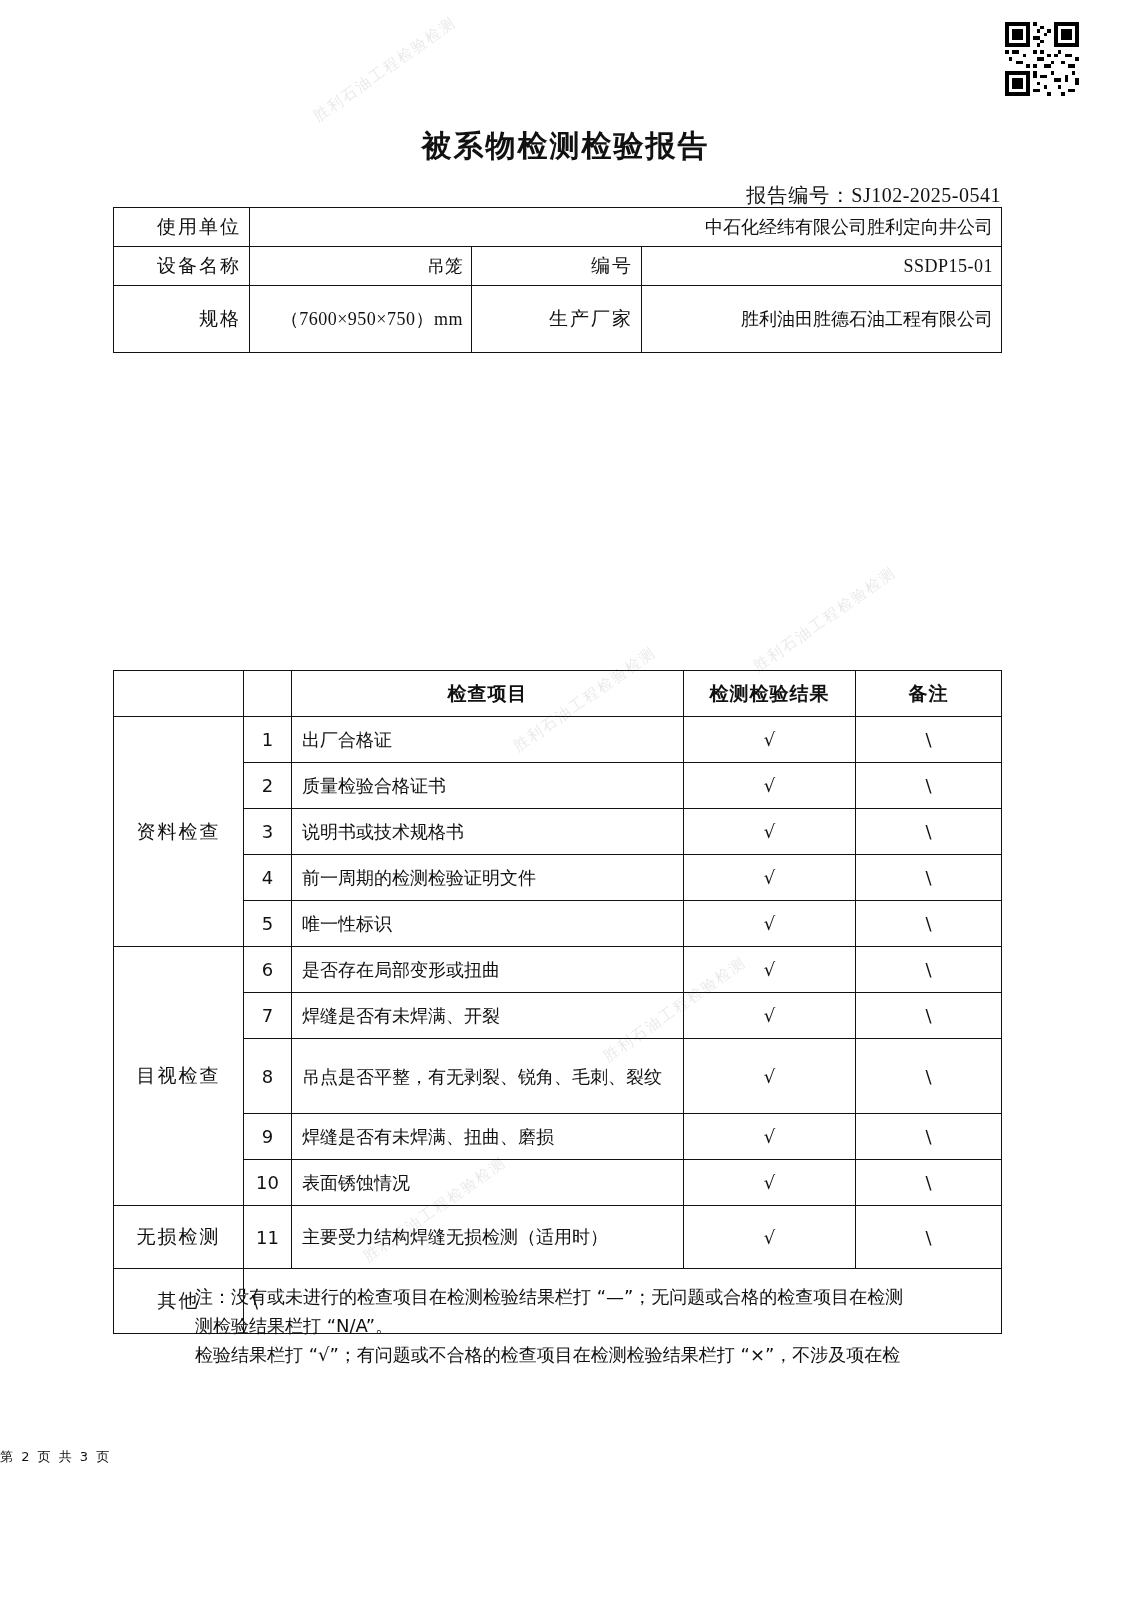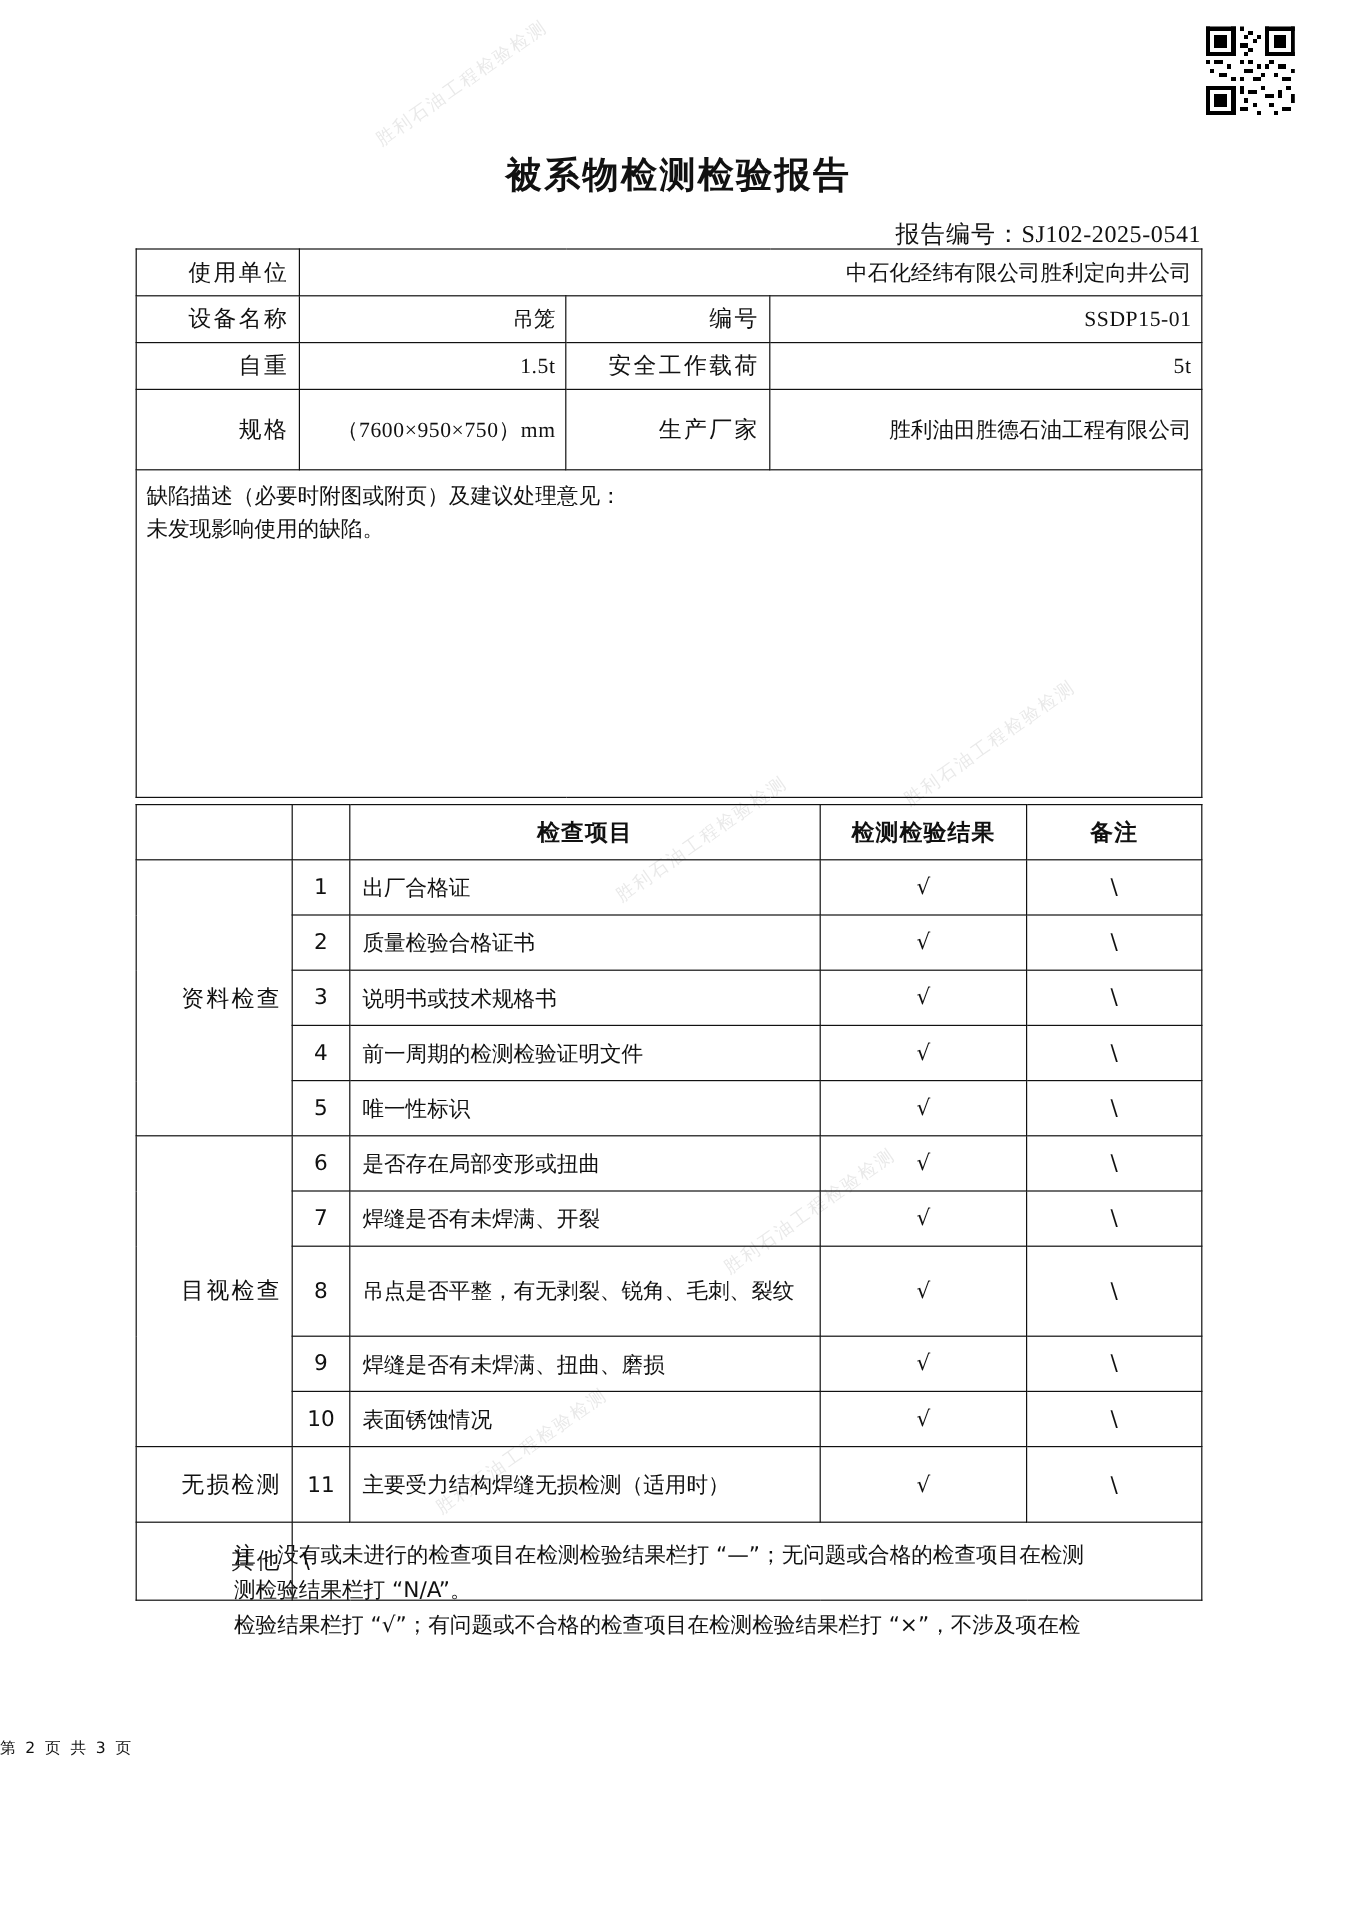--- a/index.html
+++ b/index.html
@@ -90,21 +90,21 @@
     left: 113px;
     top: 670px;
     width: 888px;
   }
   .chk td { height: 33px; }
   .chk .hdr { font-weight: bold; font-size: 19px; text-align: center; letter-spacing: 1px;}
   .chk .num { text-align: center; font-size: 18px; }
   .chk .item { text-align: left; font-size: 18px; padding-left: 10px; }
   .chk .res { text-align: center; font-size: 18px; }
   .chk .grp {
-    text-align: right;
+    text-align: center;
     font-size: 19px;
     letter-spacing: 2px;
   }
   .chk .two-line { line-height: 1.5; }
 
   .note {
     position: absolute;
     left: 163px;
     top: 1283px;
     width: 830px;
@@ -233,36 +233,24 @@
         <td class="c lbl">使用单位</td>
         <td class="c" colspan="3">中石化经纬有限公司胜利定向井公司</td>
       </tr>
       <tr>
         <td class="c lbl">设备名称</td>
         <td class="c">吊笼</td>
         <td class="c lbl">编号</td>
         <td class="c mono">SSDP15-01</td>
       </tr>
       <tr>
-        <td class="c lbl">自重</td>
-        <td class="c mono">1.5t</td>
-        <td class="c lbl">安全工作载荷</td>
-        <td class="c mono">5t</td>
-      </tr>
-      <tr>
         <td class="c lbl" style="height:54px">规格</td>
         <td class="c mono">（7600×950×750）mm</td>
         <td class="c lbl">生产厂家</td>
         <td class="c">胜利油田胜德石油工程有限公司</td>
-      </tr>
-      <tr>
-        <td class="defect-cell l" colspan="4">
-          <div>缺陷描述（必要时附图或附页）及建议处理意见：</div>
-          <div>未发现影响使用的缺陷。</div>
-        </td>
       </tr>
     </tbody>
       </table>
   </div>
 
   <div class="chk-wrap">
     <table class="chk">
       <colgroup>
         <col style="width:130px">
         <col style="width:48px">

